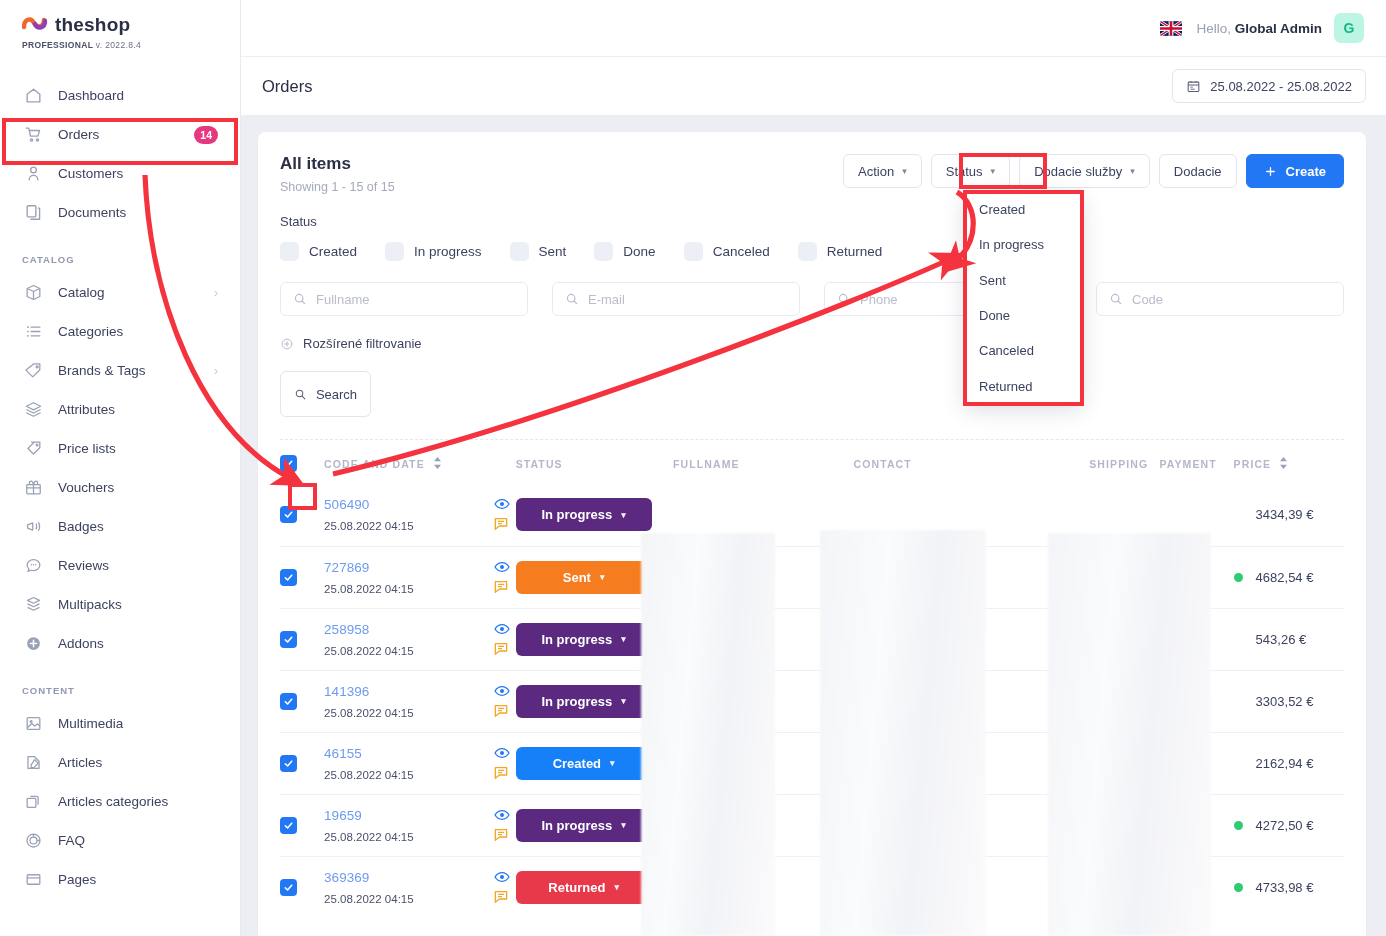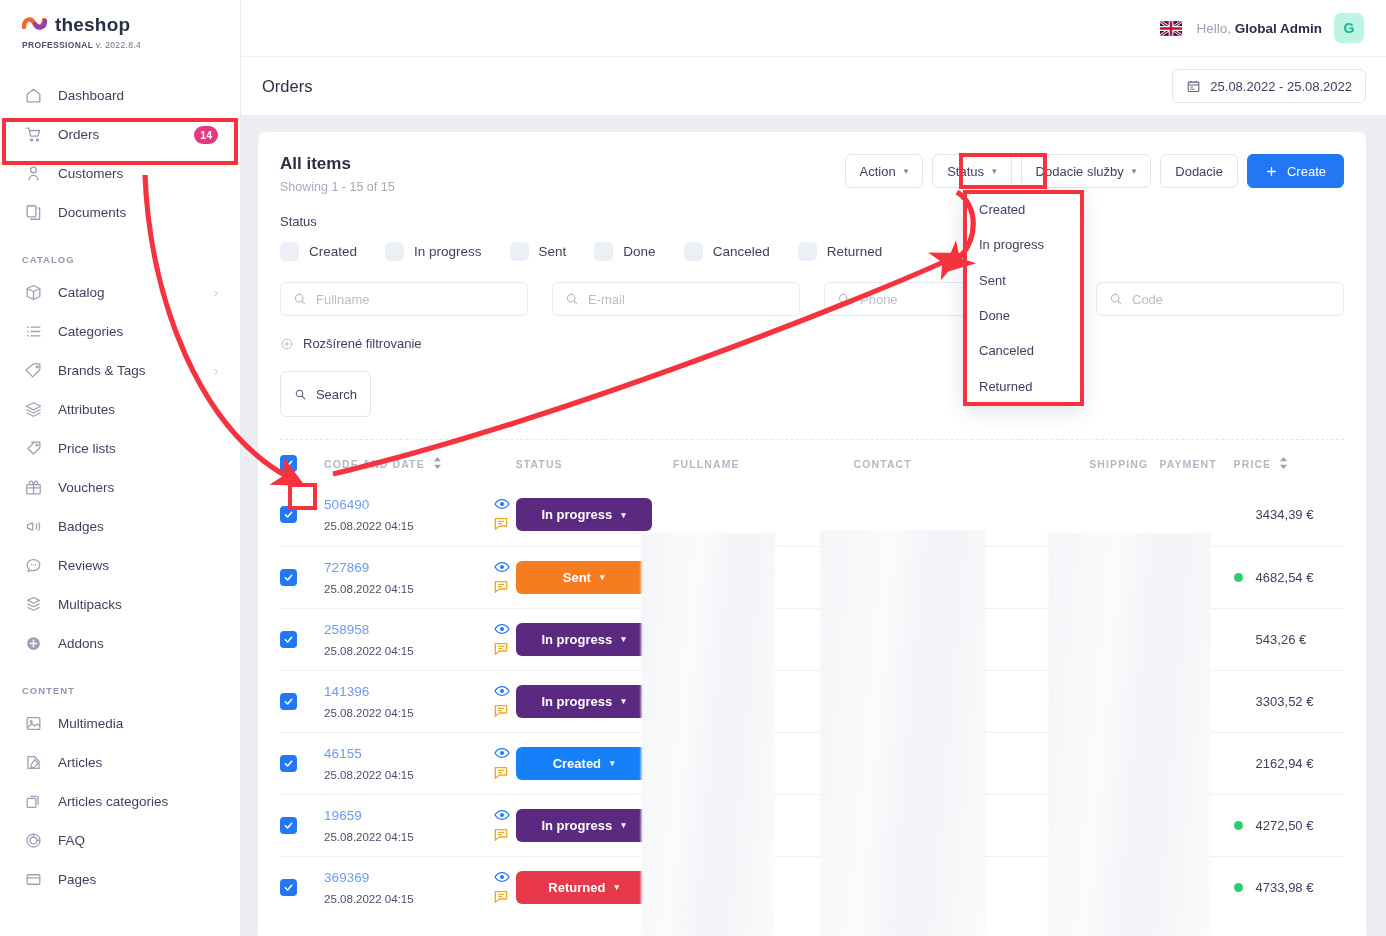--- a/index.html
+++ b/index.html
@@ -100,21 +100,21 @@
   .all-items { font-size: 17px; font-weight: 700; color: #2b2f45; }
   .showing { font-size: 12.5px; color: #a5aabd; margin-top: 6px; }
   .toolbar { margin-left: auto; display: flex; align-items: center; gap: 9px; }
   .tbtn {
     height: 34px; border: 1px solid #e2e5ef; border-radius: 6px; background: #fff;
     display: flex; align-items: center; gap: 8px; padding: 0 14px;
     font-size: 13px; color: #3d4260; cursor: pointer; white-space: nowrap;
   }
   .tbtn .cv { color: #7d839b; font-size: 9px; }
   .tbtn.primary {
-    background: #2277f5; border-color: #2277f5; color: #fff; font-weight: 400;
+    background: #2277f5; border-color: #2277f5; color: #fff; font-weight: 700;
     gap: 9px; padding: 0 17px;
   }
 
   
   .status-label { font-size: 13px; color: #3d4260; margin-top: 20px; }
   .status-row { display: flex; align-items: center; gap: 9px; margin-top: 13px; }
   .status-chk { display: flex; align-items: center; gap: 10px; margin-right: 19px; }
   .cb-empty {
     width: 19px; height: 19px; border-radius: 5px; background: #edeff6;
     flex: none; cursor: pointer;

